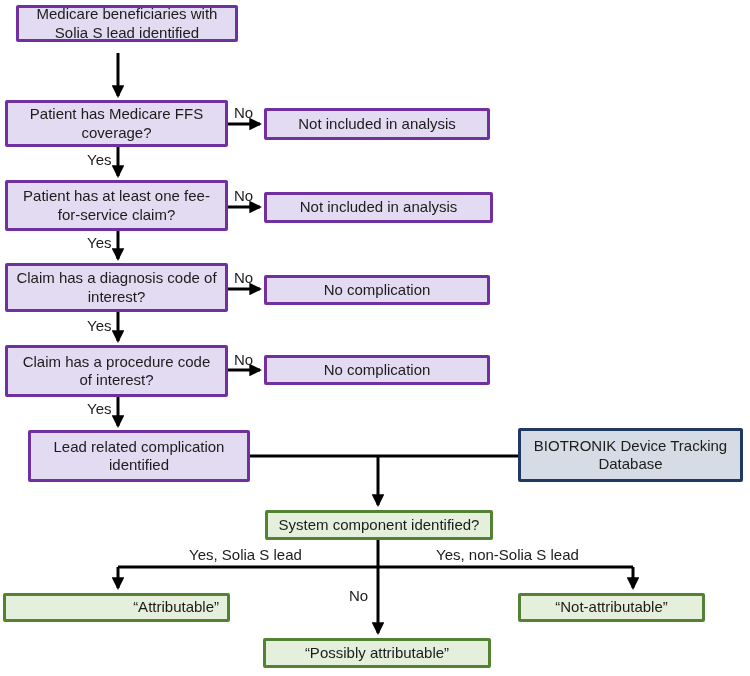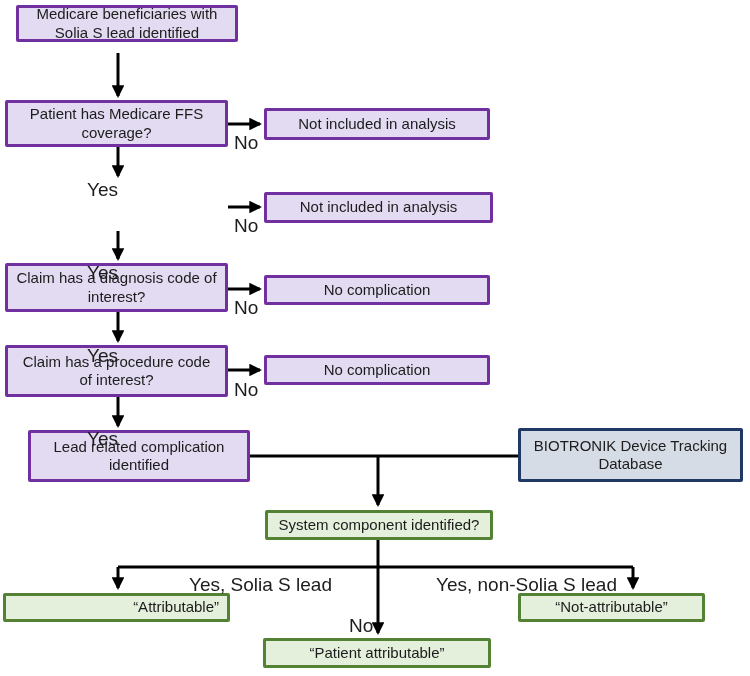--- a/index.html
+++ b/index.html
@@ -43,24 +43,23 @@
   
   .n-db     { left: 518px; top: 428px; width: 225px; height: 54px; }
   
   .n-sys    { left: 265px; top: 510px; width: 228px; height: 30px; }
   .n-attr   { left: 3px;   top: 593px; width: 227px; height: 29px; justify-content: flex-end; }
   .n-nattr  { left: 518px; top: 593px; width: 187px; height: 29px; }
   .n-poss   { left: 263px; top: 638px; width: 228px; height: 30px; }
 
   .edge-label {
     position: absolute;
-    font-size: 19px;
+    font-size: 15px;
     color: #1c1c1c;
     white-space: nowrap;
-    margin-top: 28px;
   }
   .l-no1 { left: 234px; top: 104px; }
   .l-no2 { left: 234px; top: 187px; }
   .l-no3 { left: 234px; top: 269px; }
   .l-no4 { left: 234px; top: 351px; }
   .l-yes1 { left: 87px; top: 151px; }
   .l-yes2 { left: 87px; top: 234px; }
   .l-yes3 { left: 87px; top: 317px; }
   .l-yes4 { left: 87px; top: 400px; }
   .l-yes-solia     { left: 189px; top: 546px; }
@@ -105,20 +104,23 @@
 
   <div class="node purple n-start">
       <span>Medicare beneficiaries with Solia S lead identified</span>
     </div>
   <div class="node purple n-qffs">
       <span>Patient has Medicare FFS coverage?</span>
     </div>
   <div class="node purple n-ni1">
       <span>Not included in analysis</span>
     </div>
+  <div class="node purple n-qclaim">
+      <span>Patient has at least one fee-for-service claim?</span>
+    </div>
   <div class="node purple n-ni2">
       <span>Not included in analysis</span>
     </div>
   <div class="node purple n-qdiag">
       <span>Claim has a diagnosis code of interest?</span>
     </div>
   <div class="node purple n-nc1">
       <span>No complication</span>
     </div>
   <div class="node purple n-qproc">
@@ -138,21 +140,21 @@
   <div class="node green n-sys">
       <span>System component identified?</span>
     </div>
   <div class="node green n-attr">
       <span>“Attributable”</span>
     </div>
   <div class="node green n-nattr">
       <span>“Not-attributable”</span>
     </div>
   <div class="node green n-poss">
-      <span>“Patient attributable”</span>
+      <span>“Possibly attributable”</span>
     </div>
 
   <div class="edge-label l-no1">No</div>
   <div class="edge-label l-yes1">Yes</div>
   <div class="edge-label l-no2">No</div>
   <div class="edge-label l-yes2">Yes</div>
   <div class="edge-label l-no3">No</div>
   <div class="edge-label l-yes3">Yes</div>
   <div class="edge-label l-no4">No</div>
   <div class="edge-label l-yes4">Yes</div>

